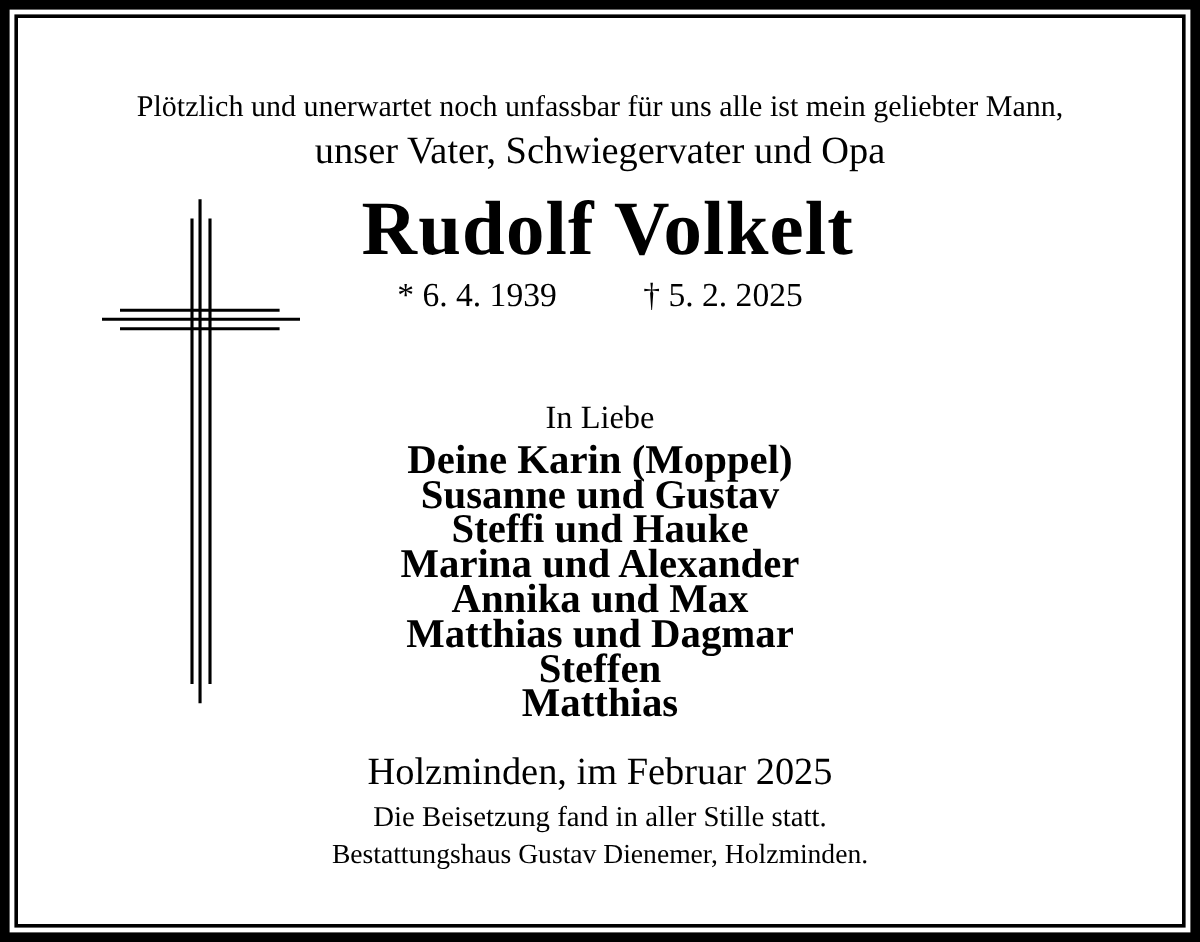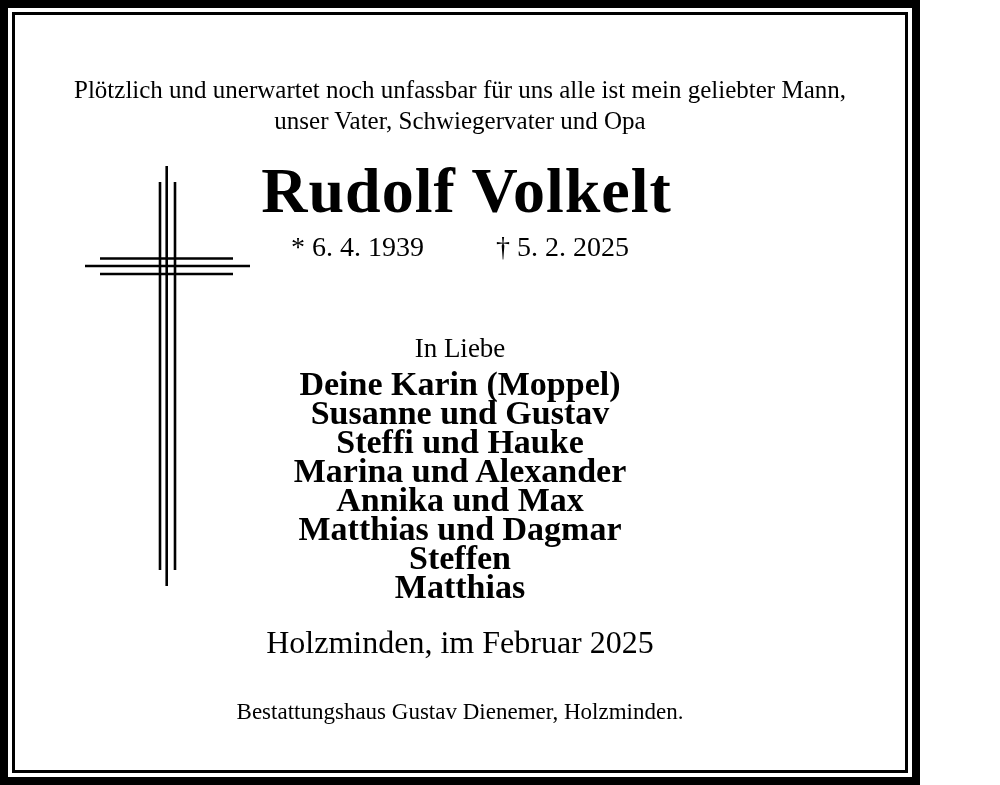--- a/index.html
+++ b/index.html
@@ -2,21 +2,21 @@
 <html><head>
 <meta charset="utf-8">
 <style>
   html, body {
     margin: 0;
     padding: 0;
     background: #ffffff;
   }
   .page {
     position: relative;
-    width: 920px;
+    width: 1000px;
     height: 785px;
     box-sizing: border-box;
     background: #ffffff;
     border: 8px solid #000000;
     overflow: hidden;
     font-family: "Liberation Serif", "DejaVu Serif", serif;
     color: #000000;
   }
   .inner-frame {
     position: absolute;
@@ -25,21 +25,21 @@
     pointer-events: none;
   }
   .textline {
     position: absolute;
     left: 0;
     right: 0;
     text-align: center;
     white-space: nowrap;
   }
   .intro-1       { top: 68px;  font-size: 25px; }
-  .intro-2       { top: 99px;  font-size: 25px; }
+  .intro-2       { top: 99px;  font-size: 32px; }
   .deceased-name { top: 146px; font-size: 64px; font-weight: bold; letter-spacing: 1px; padding-left: 13px; }
   .dates-row {
     position: absolute;
     top: 223px;
     left: 0;
     right: 0;
     display: flex;
     justify-content: center;
     gap: 72px;
     font-size: 28px;
@@ -111,16 +111,17 @@
     <div class="mourner-line">Steffi und Hauke</div>
     <div class="mourner-line">Marina und Alexander</div>
     <div class="mourner-line">Annika und Max</div>
     <div class="mourner-line">Matthias und Dagmar</div>
     <div class="mourner-line">Steffen</div>
     <div class="mourner-line">Matthias</div>
   </div>
 
   <div class="textline place-date">Holzminden, im Februar 2025</div>
 
+  <div class="textline burial-note">Die Beisetzung fand in aller Stille statt.</div>
 
   <div class="textline funeral-home">Bestattungshaus Gustav Dienemer, Holzminden.</div>
 
 </div>
 
 </body></html>

